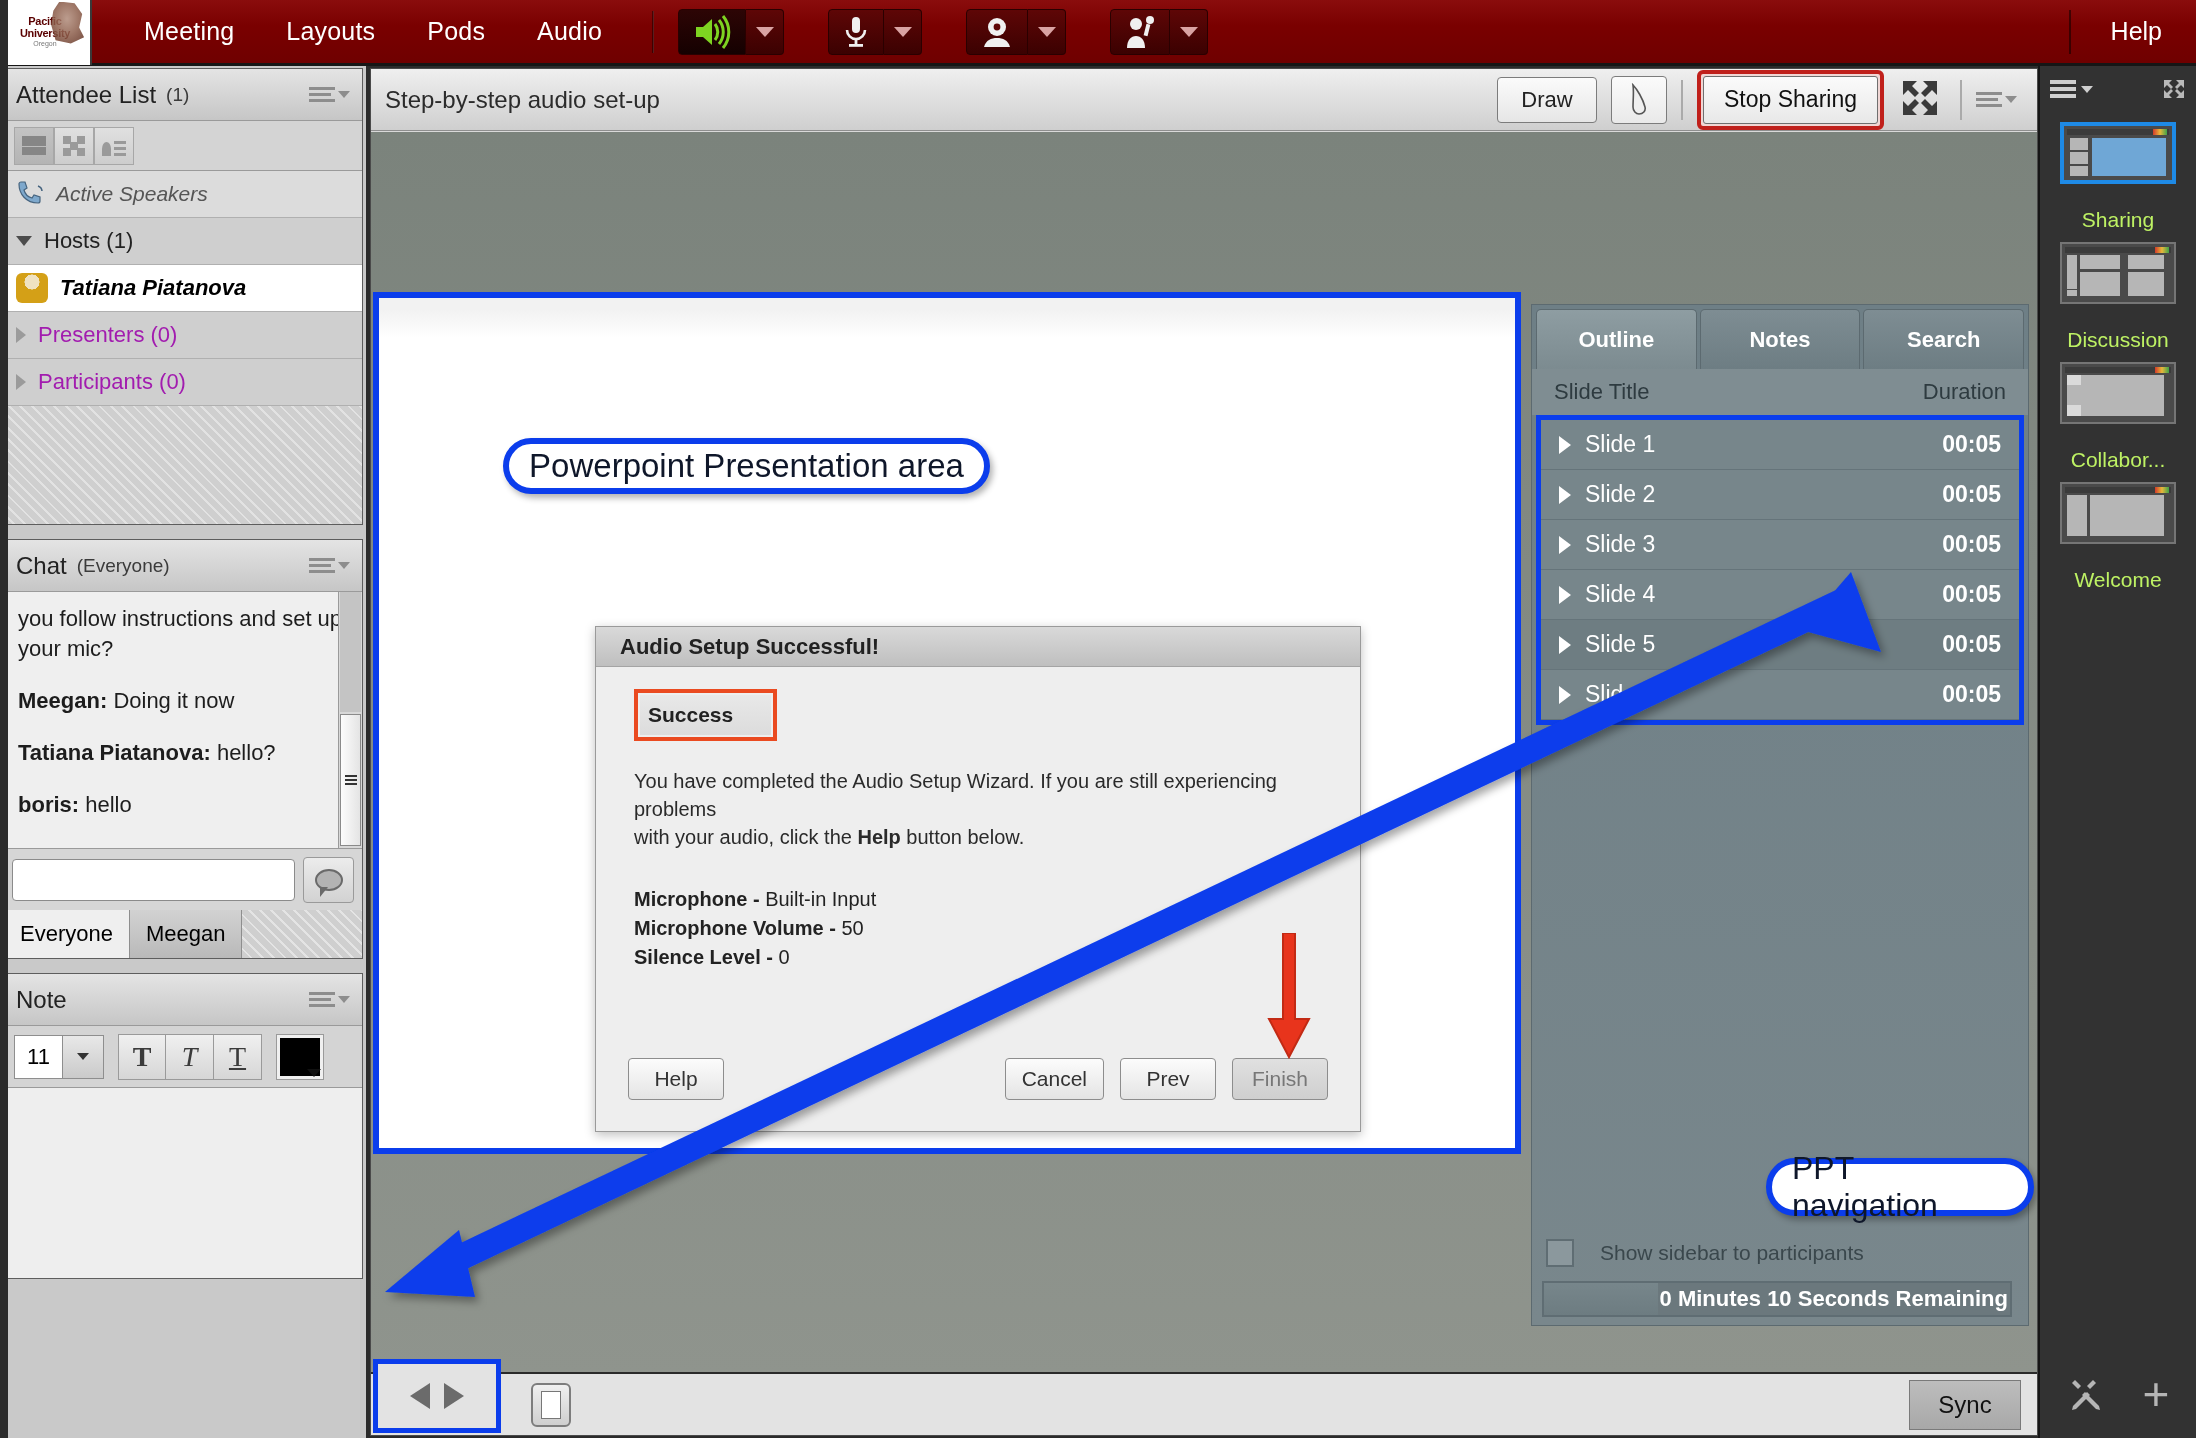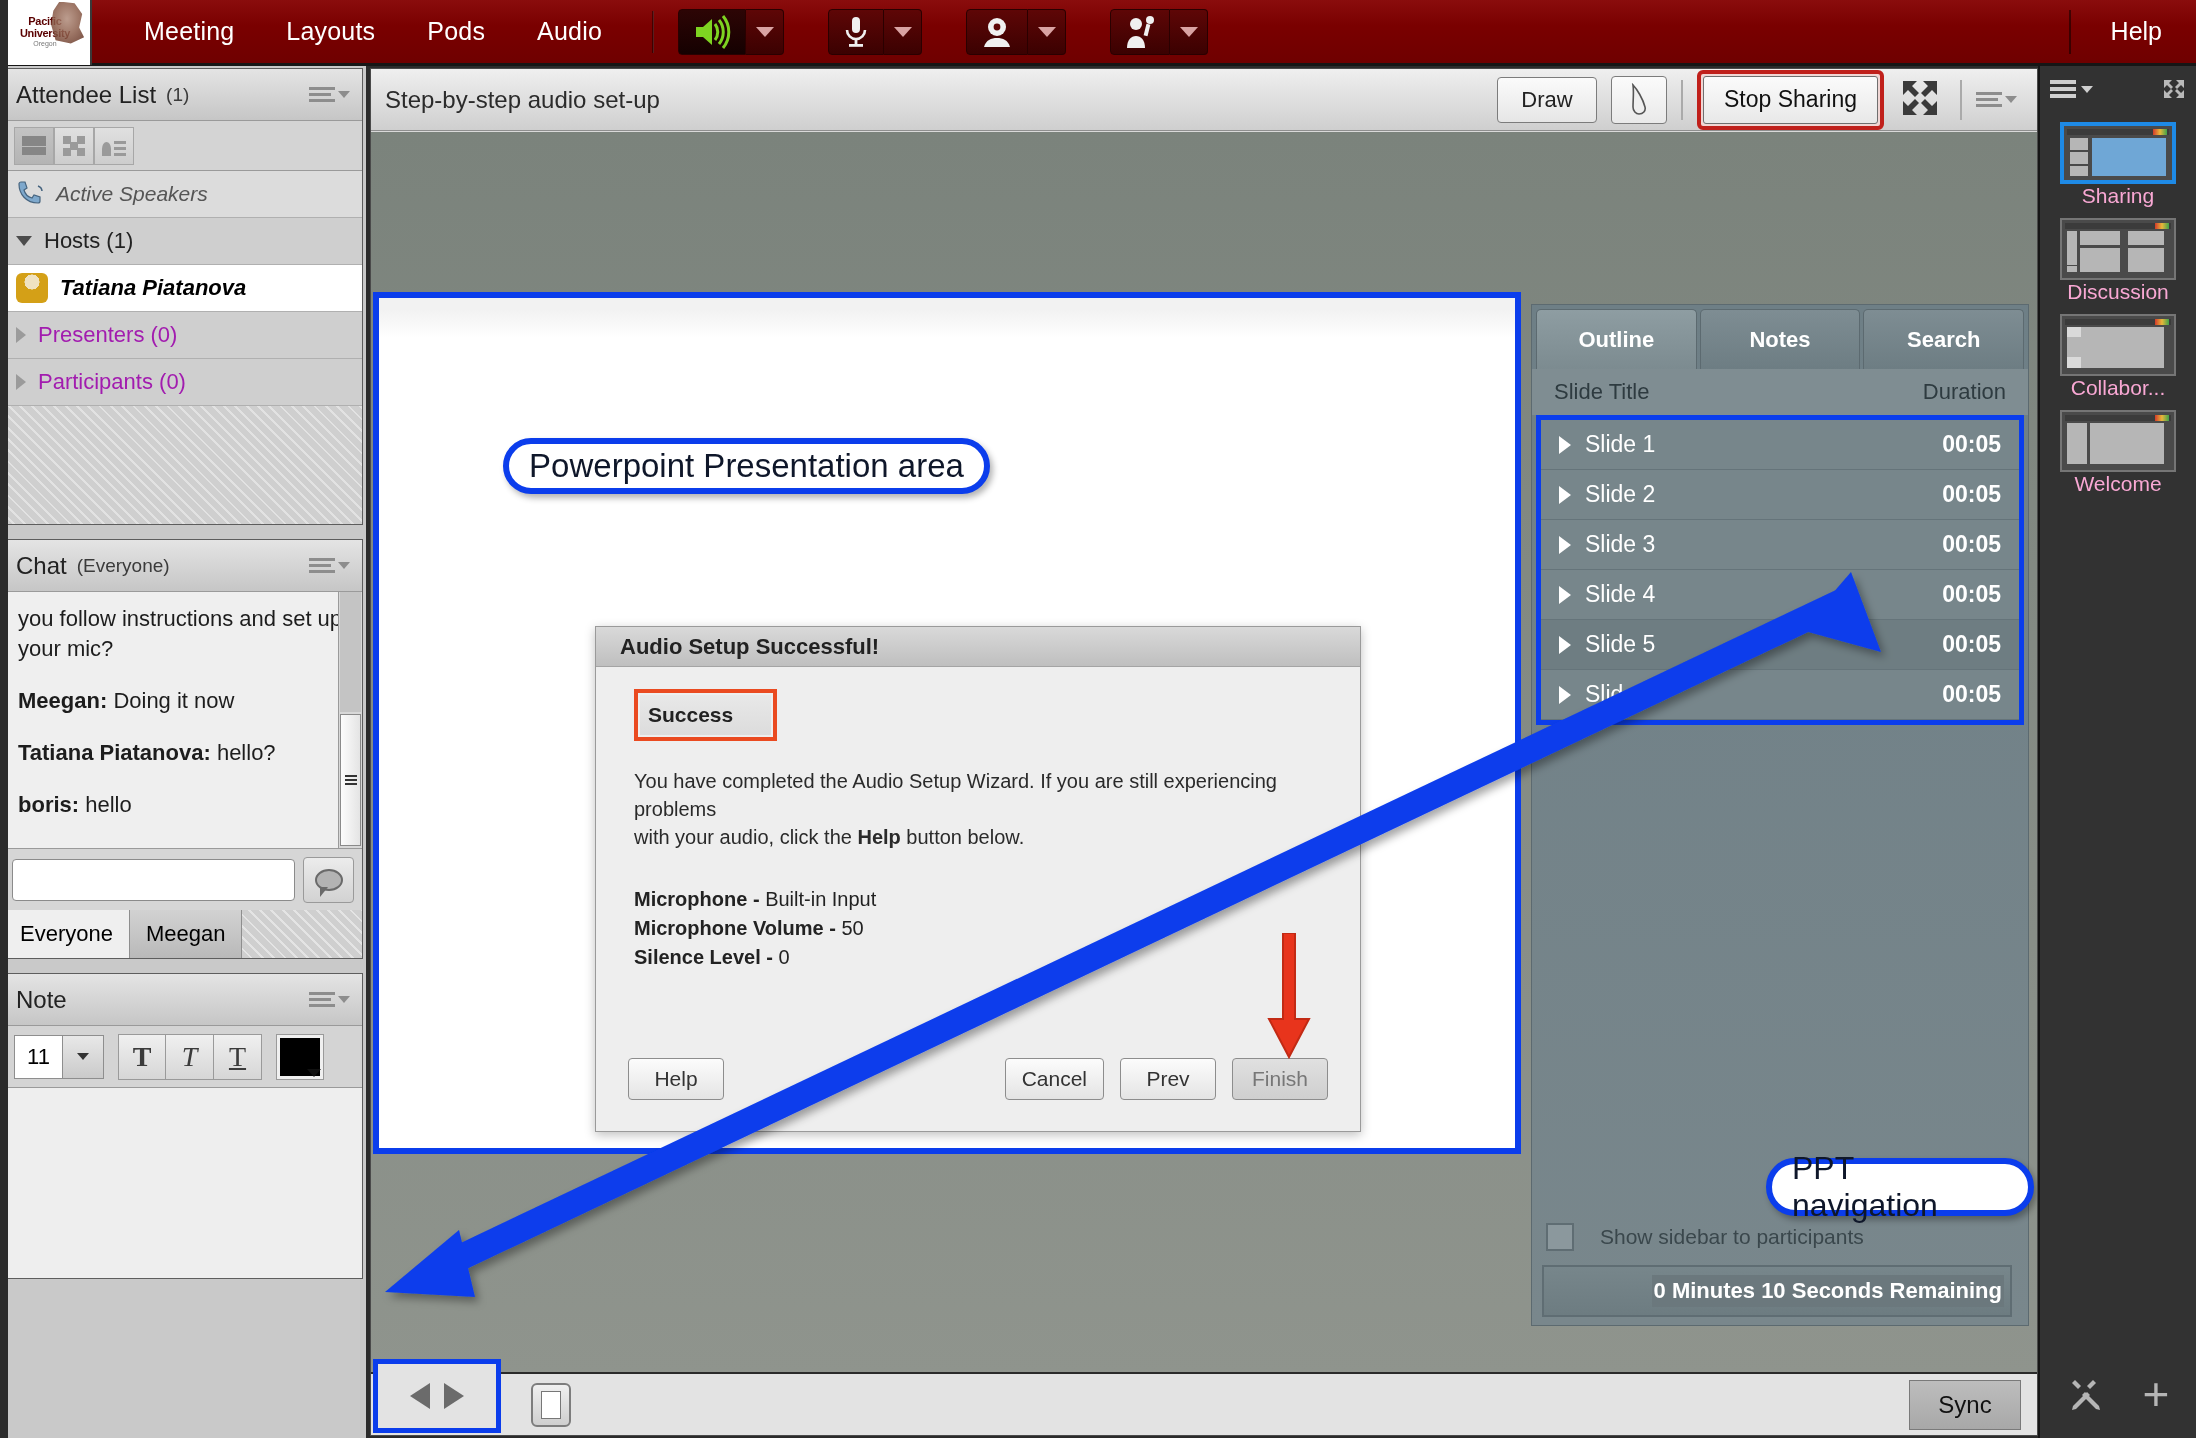--- a/index.html
+++ b/index.html
@@ -223,22 +223,22 @@
     color:#fff; font-size:23px; background:#77868b;
     border-bottom:1px solid #65747a; }
   .ppt-row.alt { background:#6e7d82; }
   .ppt-row .tri { width:0;height:0;border-top:9px solid transparent;
     border-bottom:9px solid transparent;border-left:12px solid #fff; margin-right:14px;}
   .ppt-row .dur { margin-left:auto; font-weight:bold; }
   .ppt-foot { position:absolute; left:4px; bottom:8px; width:482px; }
   .ppt-check { display:flex; align-items:center; padding:6px 10px; gap:26px; }
   .chk { width:28px;height:28px; background:#8b989d; border:2px solid #5f6d73; }
   .ppt-check span{ color:#3a474c; font-size:21px; }
-  .ppt-timer { margin:8px 6px 0 6px; height:52px; border:2px solid #5f6d73;
-    display:flex;align-items:center;justify-content:flex-end; padding-right:6px;
+  .ppt-timer { margin:8px 6px 0 6px; height:36px; border:2px solid #5f6d73;
+    display:flex;align-items:center;justify-content:flex-end; padding-right:0;
     color:#fff; font-size:22px; font-weight:bold; background:linear-gradient(#77868b,#6d7c81);}
   .ppt-timer span{ background:#6b787d; padding:3px 2px; }
 
   
   .sp-bottom { position:absolute; left:0; bottom:0; width:100%; height:63px;
     background:#e3e3e3; border-top:2px solid #2a2a2a; display:flex;
     align-items:center; padding:0 16px; }
   .navbox { position:absolute; left:2px; bottom:2px; width:128px; height:74px;
     border:5px solid #0b3dec; display:flex; align-items:center;
     justify-content:center; gap:14px; background:#e3e3e3; }
@@ -265,21 +265,21 @@
   .layout-item { margin:10px 12px 0 12px; display:flex;flex-direction:column;
     align-items:center; }
   .thumb { width:116px;height:62px; background:#4a4a4a; border:2px solid #757575;
     padding:3px; position:relative; }
   .thumb.sel { border:4px solid #1e8ae6; }
   .thumb .tt { position:absolute;left:3px;right:3px;top:3px;height:6px;background:#3b3b3b; }
   .thumb .dot { position:absolute;right:5px;top:3px;width:14px;height:6px;
     background:linear-gradient(90deg,#d23b2a,#e8b73a,#3fa24a);}
   .thumb .area { position:absolute; background:#b6b6b6; }
   .thumb.sel .area.main { background:#6fa7d6; }
-  .layout-lbl { color:#f9a8d4; font-size:21px; margin-top:0; }
+  .layout-lbl { color:#bef264; font-size:21px; margin-top:24px; }
   .rail-foot { position:absolute; bottom:26px; left:0; width:100%;
     display:flex; justify-content:center; gap:40px; align-items:center; }
   .tools-ic { width:36px;height:36px;position:relative; }
   .plus-ic { color:#b5b5b5; font-size:46px; line-height:36px; }
 
   .leftedge { position:absolute; left:0; top:0; width:8px; height:1438px; background:#2b2b2b;}
 </style>
 </head>
 <body>
 

